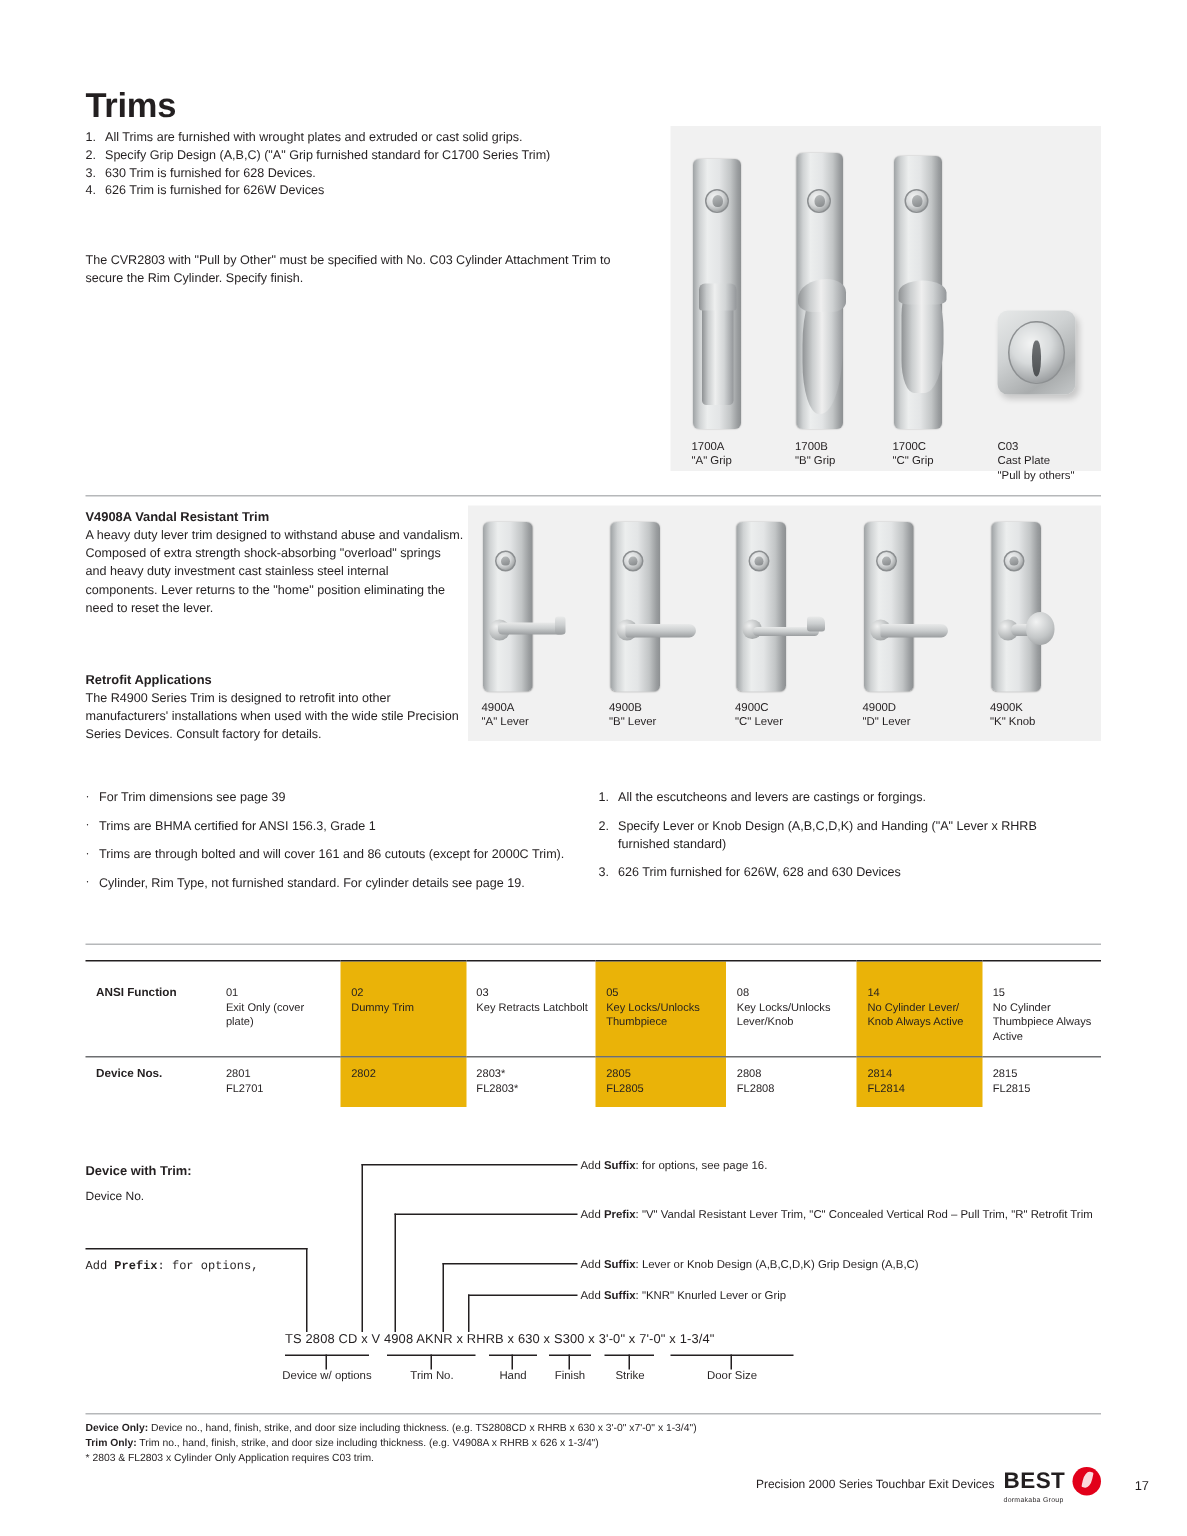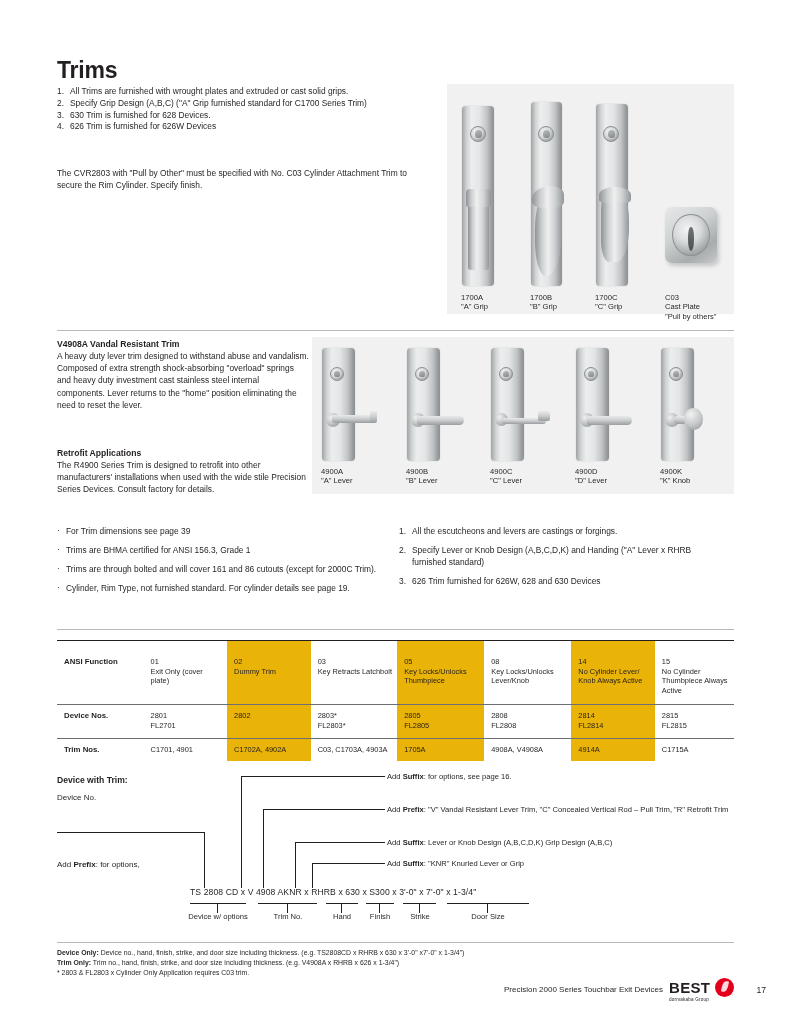--- a/index.html
+++ b/index.html
@@ -116,21 +116,21 @@
   tr.hdr td { padding-top:16px; padding-bottom:9px; }
   tr.hdr .label, tr.r .label { font-weight:bold; font-size:7.8px; }
   .tline-top { border-top:1.4px solid #231f20; }
   .tline-mid { border-top:1px solid #6d6e71; }
   .tline-bot { border-top:1px solid #6d6e71; }
   .cellnum { display:block; }
 
   
   .dwt-title { position:absolute; left:57px; top:775px; font-size:8.6px; font-weight:bold; }
   .dwt-sub { position:absolute; left:57px; top:793px; font-size:8px; }
-  .dwt-prefix { position:absolute; left:57px; top:860px; font-size:8px; }
+  .dwt-prefix { position:absolute; left:57px; top:840px; font-size:8px;font-family:Liberation Mono, monospace; }
   .ann { position:absolute; font-size:7.6px; line-height:10.6px; }
   .partline { position:absolute; font-size:8.6px; white-space:nowrap; letter-spacing:0.1px; }
   .leg { position:absolute; font-size:7.6px; line-height:9.2px; text-align:center; }
   .ln { position:absolute; background:#231f20; }
 
   
   .foot { position:absolute; left:57px; top:948px; width:600px; font-size:6.9px; line-height:10.2px; }
   .footer-txt { position:absolute; right:128px; top:985px; font-size:8px; white-space:nowrap; }
   .logo { position:absolute; right:52px; top:978px; width:70px; height:26px; }
   .logo .word { position:absolute; left:0; top:1px; font-size:15px; font-weight:bold; letter-spacing:0.3px; }
@@ -369,30 +369,20 @@
 FL2803*</td>
         <td class="tline-mid colshade" style="white-space:pre-line">2805
 FL2805</td>
         <td class="tline-mid" style="white-space:pre-line">2808
 FL2808</td>
         <td class="tline-mid colshade" style="white-space:pre-line">2814
 FL2814</td>
         <td class="tline-mid" style="white-space:pre-line">2815
 FL2815</td>
       </tr>
-      <tr class="r">
-        <td class="tline-bot label">Trim Nos.</td>
-        <td class="tline-bot">C1701, 4901</td>
-        <td class="tline-bot colshade">C1702A, 4902A</td>
-        <td class="tline-bot">C03, C1703A, 4903A</td>
-        <td class="tline-bot colshade">1705A</td>
-        <td class="tline-bot">4908A, V4908A</td>
-        <td class="tline-bot colshade">4914A</td>
-        <td class="tline-bot">C1715A</td>
-      </tr>
     </tbody>
       </table>
   </div>
 
   <div class="dwt-title">Device with Trim:</div>
   <div class="dwt-sub">Device No.</div>
   <div class="dwt-prefix">
     <span>Add </span><span class="bold">Prefix</span><span>: for options,</span>
   </div>
 

